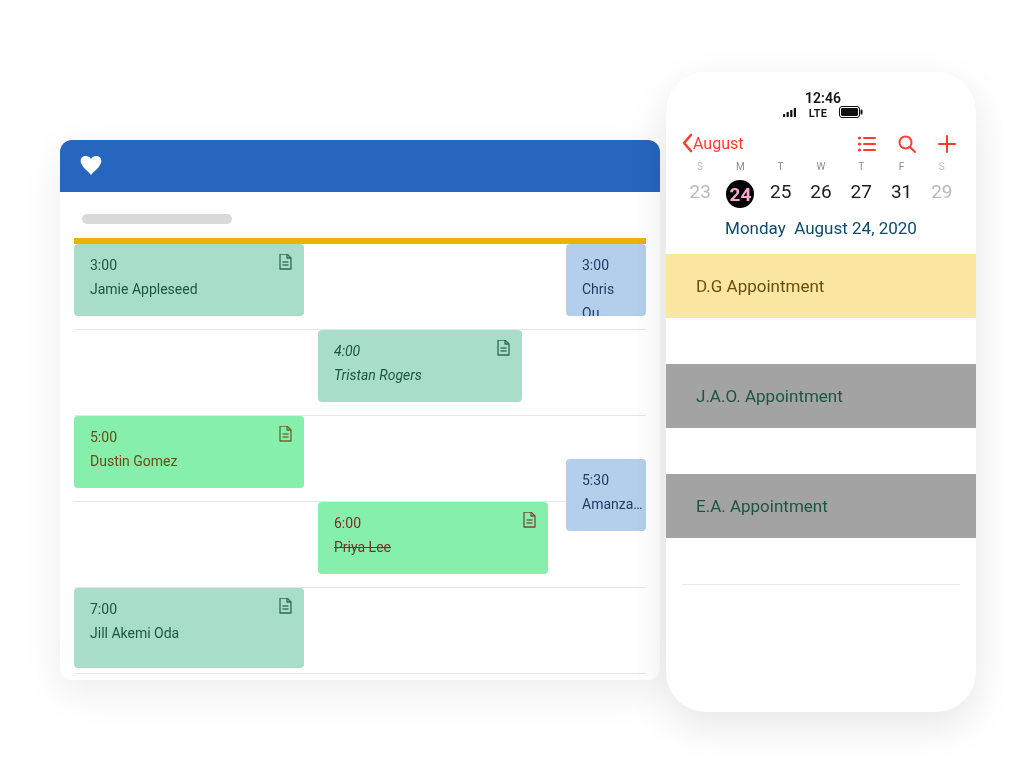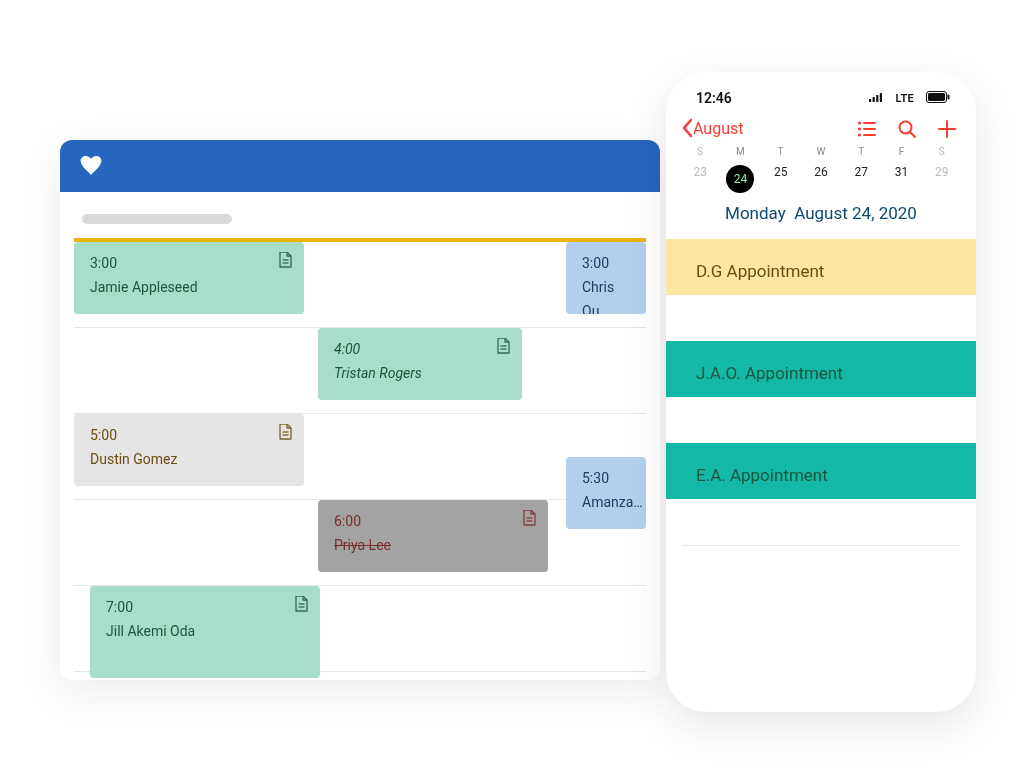--- a/index.html
+++ b/index.html
@@ -28,41 +28,41 @@
   .skeleton {
     margin: 22px 22px 14px 22px;
     width: 150px; height: 10px;
     background: #D9D9D9;
     border-radius: 5px;
   }
   .grid {
     position: relative;
     margin: 0 14px;
     height: 430px;
-    border-top: 4px solid #eab308;
+    border-top: 6px solid #eab308;
   }
   .row {
     position: relative;
     height: 86px;
     border-bottom: 1px solid #E5E6E8;
   }
   .event {
     position: absolute;
     border-radius: 4px;
     padding: 10px 14px 0 16px;
     font-size: 14px;
     line-height: 1.7;
     overflow: hidden;
   }
   .event .time { font-weight: 400; }
   .event .name { display: block; }
   .ev-green  { background: #A8DEC9; color: #1B5640; }
   .ev-blue   { background: #B4CFEC; color: #1C3E63; }
-  .ev-yellow { background: #e5e5e5; color: #6B4C12; }
-  .ev-pink   { background: #a3a3a3; color: #7A2E2A; }
+  .ev-yellow { background: #86efac; color: #6B4C12; }
+  .ev-pink   { background: #86efac; color: #7A2E2A; }
   .strike .name { text-decoration: line-through; }
 
   .doc-icon { position: absolute; top: 10px; right: 12px; opacity: 0.85; }
   .doc-icon svg { display: block; }
 
   
   .phone {
     position: absolute;
     right: 48px; top: 72px;
     width: 310px; height: 640px;
@@ -72,20 +72,21 @@
     overflow: hidden;
   }
   .statusbar {
     display: flex;
     justify-content: space-between;
     align-items: center;
     padding: 18px 26px 6px 30px;
     font-size: 14px;
     font-weight: 600;
     color: #111;
+    flex-direction: column;
   }
   .sb-right { display: flex; align-items: center; gap: 12px; font-size: 11px; letter-spacing: 0.3px; }
 
   .navrow {
     display: flex;
     justify-content: space-between;
     align-items: flex-start;
     padding: 6px 18px 4px 14px;
   }
   .navrow .back { display: flex; align-items: center; color: #FF3B30; font-size: 16px; }
@@ -96,44 +97,44 @@
   .week {
     padding: 2px 14px 0 14px;
   }
   .week-head, .week-days {
     display: grid;
     grid-template-columns: repeat(7, 1fr);
     text-align: center;
   }
   .week-head { font-size: 10px; color: #8A8A8E; letter-spacing: 0.3px; }
   .week-head .wkend { color: #b9b9bd; }
-  .week-days { font-size: 12px; color: #1c1c1e; margin-top: 4px; }
+  .week-days { font-size: 19px; color: #1c1c1e; margin-top: 4px; }
   .week-days .wkend { color: #b9b9bd; }
   .day-cell { padding: 4px 0; }
   .day-sel {
     display: inline-flex; width: 28px; height: 28px;
-    background: #000; color: #86efac; border-radius: 50%;
+    background: #000; color: #f9a8d4; border-radius: 50%;
     align-items: center; justify-content: center;
-    font-weight: 400;
+    font-weight: 700;
   }
   .fulldate {
     text-align: center;
     font-size: 17px;
     color: #0c4a6e;
     margin: 6px 0 16px 0;
   }
 
   .apptlist { padding: 0; }
   .appt {
     margin: 0 0 46px 0;
-    padding: 22px 0 14px 30px;
+    padding: 22px 0 22px 30px;
     font-size: 17px;
   }
   .appt.yellow { background: #FBE6A2; color: #6B4C12; }
-  .appt.green  { background: #14b8a6; color: #1B5640; }
+  .appt.green  { background: #a3a3a3; color: #1B5640; }
   .divider { height: 1px; background: #E9E9EB; margin: 0 16px; }
 
 </style>
 </head>
 <body>
 <div class="canvas">
 
 <div class="desktop">
   <div class="topbar">
     <span class="logo">
@@ -176,21 +177,21 @@
           </span></div>
         <div class="event ev-blue" style="left: 492px; top: 215px; width: 80px; height: 72px;"><span class="time">5:30</span><span class="name">Amanza…</span></div>
         <div class="event ev-pink strike" style="left: 244px; top: 258px; width: 230px; height: 72px;"><span class="time">6:00</span><span class="name">Priya Lee</span><span class="doc-icon">
             <svg width="14" height="16" viewBox="0 0 14 16">
               <path d="M2 0 H9 L13 4 V15 H2 Z" fill="none" stroke="currentColor" stroke-width="1.3" stroke-linejoin="round"></path>
               <path d="M9 0 V4 H13" fill="none" stroke="currentColor" stroke-width="1.3" stroke-linejoin="round"></path>
               <line x1="4.5" y1="8" x2="10.5" y2="8" stroke="currentColor" stroke-width="1.3"></line>
               <line x1="4.5" y1="11" x2="10.5" y2="11" stroke="currentColor" stroke-width="1.3"></line>
             </svg>
           </span></div>
-        <div class="event ev-green" style="left: 0px; top: 344px; width: 230px; height: 92px; margin-left: 16px;"><span class="time">7:00</span><span class="name">Jill Akemi Oda</span><span class="doc-icon">
+        <div class="event ev-green" style="left: 0px; top: 344px; width: 230px; height: 80px;"><span class="time">7:00</span><span class="name">Jill Akemi Oda</span><span class="doc-icon">
             <svg width="14" height="16" viewBox="0 0 14 16">
               <path d="M2 0 H9 L13 4 V15 H2 Z" fill="none" stroke="currentColor" stroke-width="1.3" stroke-linejoin="round"></path>
               <path d="M9 0 V4 H13" fill="none" stroke="currentColor" stroke-width="1.3" stroke-linejoin="round"></path>
               <line x1="4.5" y1="8" x2="10.5" y2="8" stroke="currentColor" stroke-width="1.3"></line>
               <line x1="4.5" y1="11" x2="10.5" y2="11" stroke="currentColor" stroke-width="1.3"></line>
             </svg>
           </span></div>
       </div>
 </div>
 

